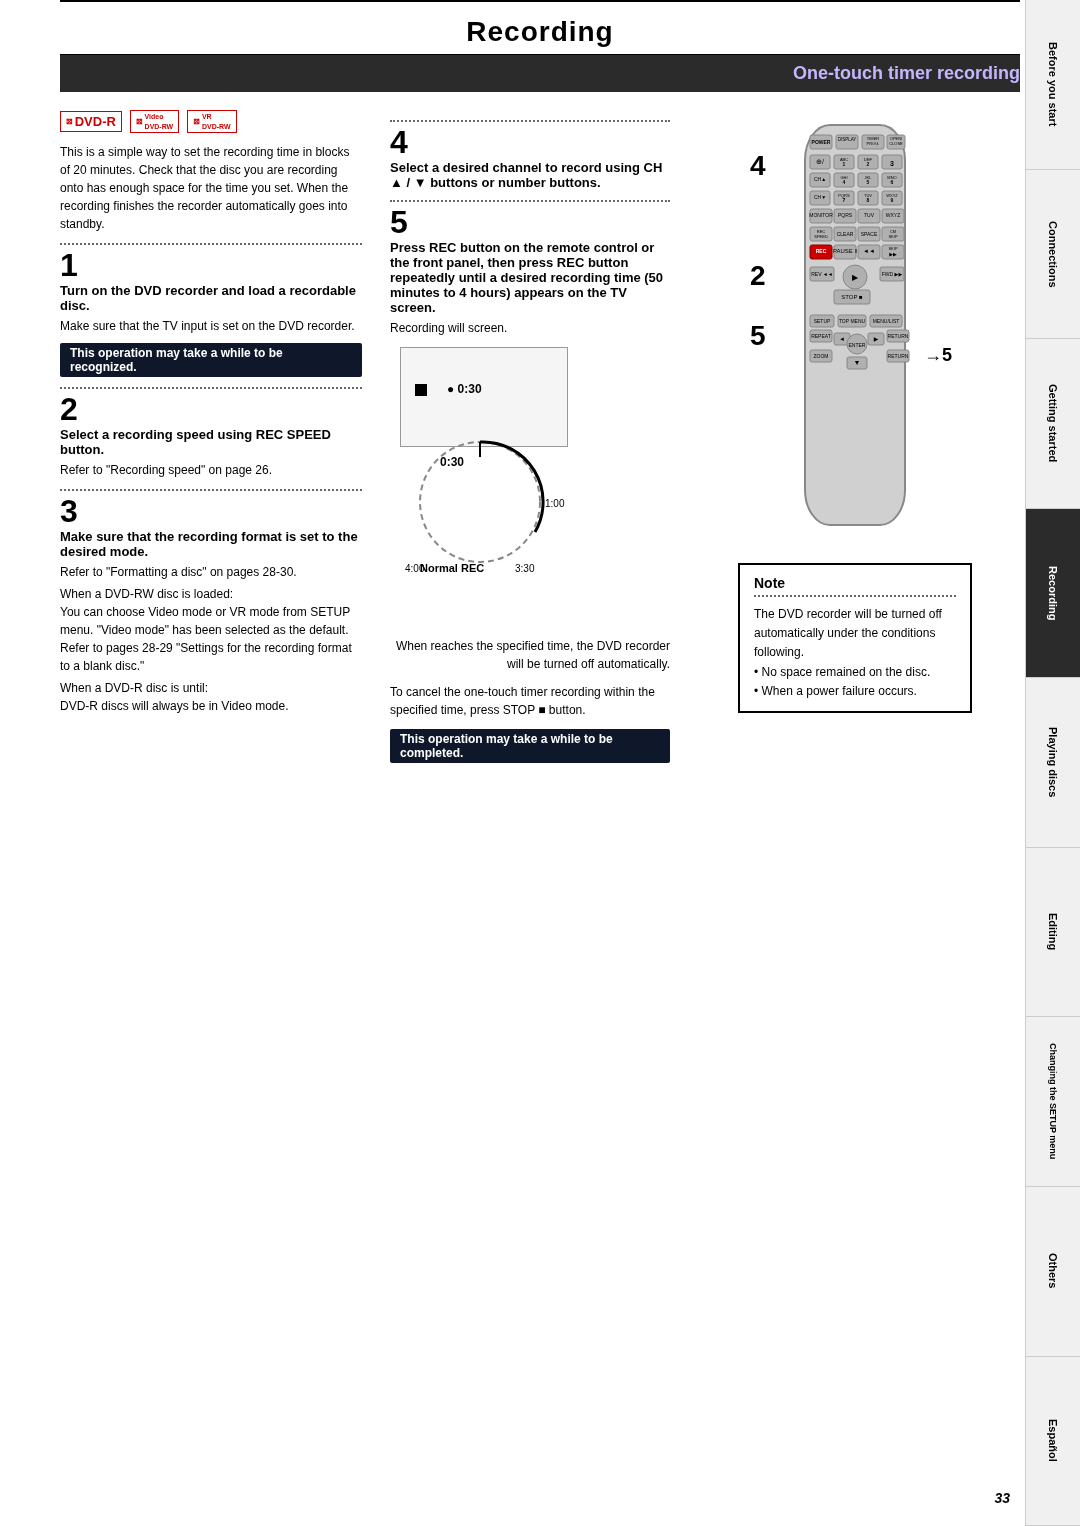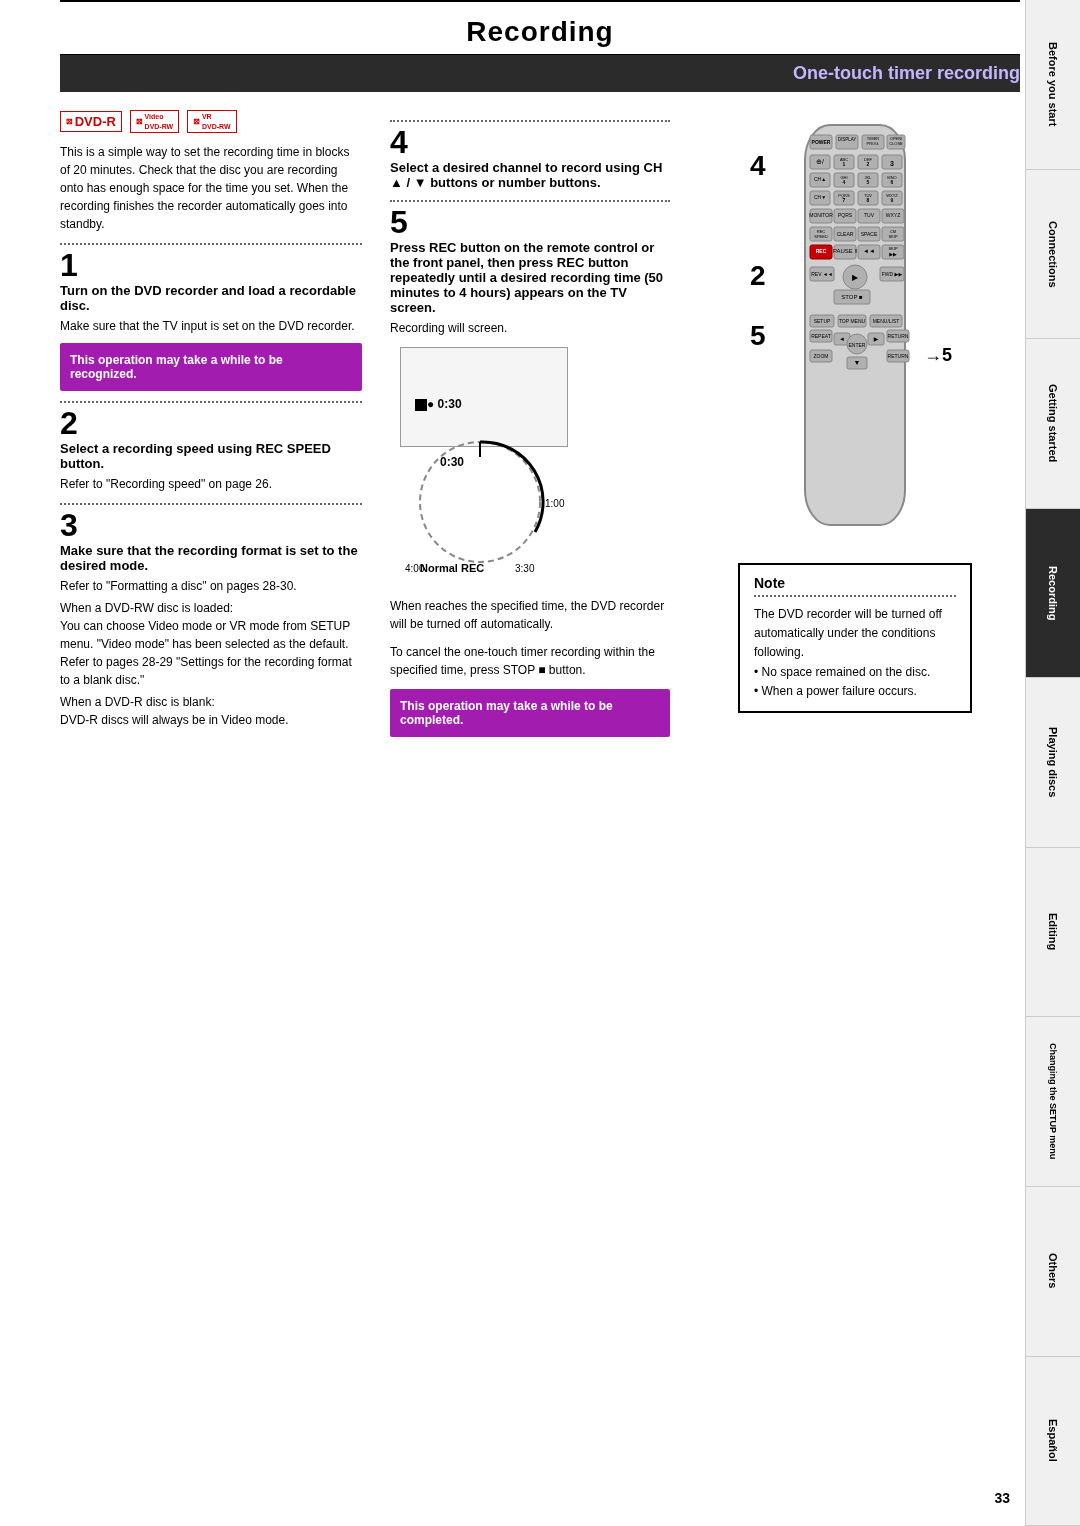--- a/index.html
+++ b/index.html
@@ -115,23 +115,23 @@
       margin-bottom: 4px;
     }
     .step-body {
       font-size: 12px;
       line-height: 1.5;
       margin-bottom: 6px;
     }
 
     
     .note-box {
-      background: #a21caf;
+      background: #0f172a;
       color: #fff;
-      padding: 10px 10px;
+      padding: 3px 10px;
       font-size: 12px;
       font-weight: bold;
       margin: 8px 0;
       border-radius: 2px;
     }
 
     
     .sub-heading {
       font-weight: normal;
       font-size: 12px;
@@ -191,20 +191,21 @@
       line-height: 1.6;
     }
 
     
     .page-number {
       position: absolute;
       bottom: 20px;
       right: 70px;
       font-size: 14px;
       font-weight: bold;
+      font-style: italic;
     }
 
     .intro-text {
       font-size: 12px;
       line-height: 1.5;
       margin-bottom: 10px;
     }
   </style>
 </head>
 <body>
@@ -278,40 +279,40 @@
     <div class="step-num">2</div>
     <p class="step-heading">Select a recording speed using REC SPEED button.</p>
     <p class="step-body">Refer to "Recording speed" on page 26.</p>
 
     <hr class="dotted-sep">
     <div class="step-num">3</div>
     <p class="step-heading">Make sure that the recording format is set to the desired mode.</p>
     <p class="step-body">Refer to "Formatting a disc" on pages 28-30.</p>
     <p class="sub-heading">When a DVD-RW disc is loaded:</p>
     <p class="step-body">You can choose Video mode or VR mode from SETUP menu. "Video mode" has been selected as the default. Refer to pages 28-29 "Settings for the recording format to a blank disc."</p>
-    <p class="sub-heading">When a DVD-R disc is blank:</p>
+    <p class="sub-heading">When a DVD-R disc is until:</p>
     <p class="step-body">DVD-R discs will always be in Video mode.</p>
 
   </div>
 
   <div class="mid-col">
 
     <hr class="dotted-sep">
     <div class="step-num">4</div>
     <p class="step-heading">Select a desired channel to record using CH ▲ / ▼ buttons or number buttons.</p>
 
     <hr class="dotted-sep">
     <div class="step-num">5</div>
     <p class="step-heading">Press REC button on the remote control or the front panel, then press REC button repeatedly until a desired recording time (50 minutes to 4 hours) appears on the TV screen.</p>
     <p class="step-body">Recording will screen.</p>
 
     <div style="position:relative; width:200px; height:210px; margin: 10px 0;">
 
       <div style="width:168px; height:100px; border:1.5px solid #999; background:#f5f5f5; position:absolute; top:0; left:10px;">
-        <div style="position:absolute; top:49px; left:14px; display:flex; align-items:flex-end; gap:0;">
+        <div style="position:absolute; top:34px; left:14px; display:flex; align-items:flex-end; gap:20px;">
           <div style="width:12px; height:12px; background:#000; border-radius:50;"></div>
           <span style="font-size:12px; font-weight:bold;">● 0:30</span>
         </div>
       </div>
 
       <span style="position:absolute; top:108px; left:50px; font-size:12px; font-weight:bold;">0:30</span>
 
       <svg width="180" height="140" style="position:absolute; top:90px; left:10px;">
 
         <circle cx="80" cy="65" r="60" fill="none" stroke="#888" stroke-width="2" stroke-dasharray="6,4"></circle>
@@ -322,21 +323,21 @@
 
         <text x="20" y="135" font-size="11" font-weight="bold">Normal REC</text>
 
         <text x="65" y="0" font-size="10">0:30</text>
         <text x="145" y="70" font-size="10">1:00</text>
         <text x="5" y="135" font-size="10">4:00</text>
         <text x="115" y="135" font-size="10">3:30</text>
       </svg>
     </div>
 
-    <p class="step-body" style="margin-top:40px;">When reaches the specified time, the DVD recorder will be turned off automatically.</p>
+    <p class="step-body" style="margin-top:80px;text-align:right;">When reaches the specified time, the DVD recorder will be turned off automatically.</p>
 
     <p class="step-body" style="margin-top:10px;">To cancel the one-touch timer recording within the specified time, press STOP ■ button.</p>
 
     <div class="note-box" style="margin-top:10px;">This operation may take a while to be completed.</div>
 
   </div>
 
   <div class="right-col">
     <div style="position:relative; margin-top: 10px;">
       

